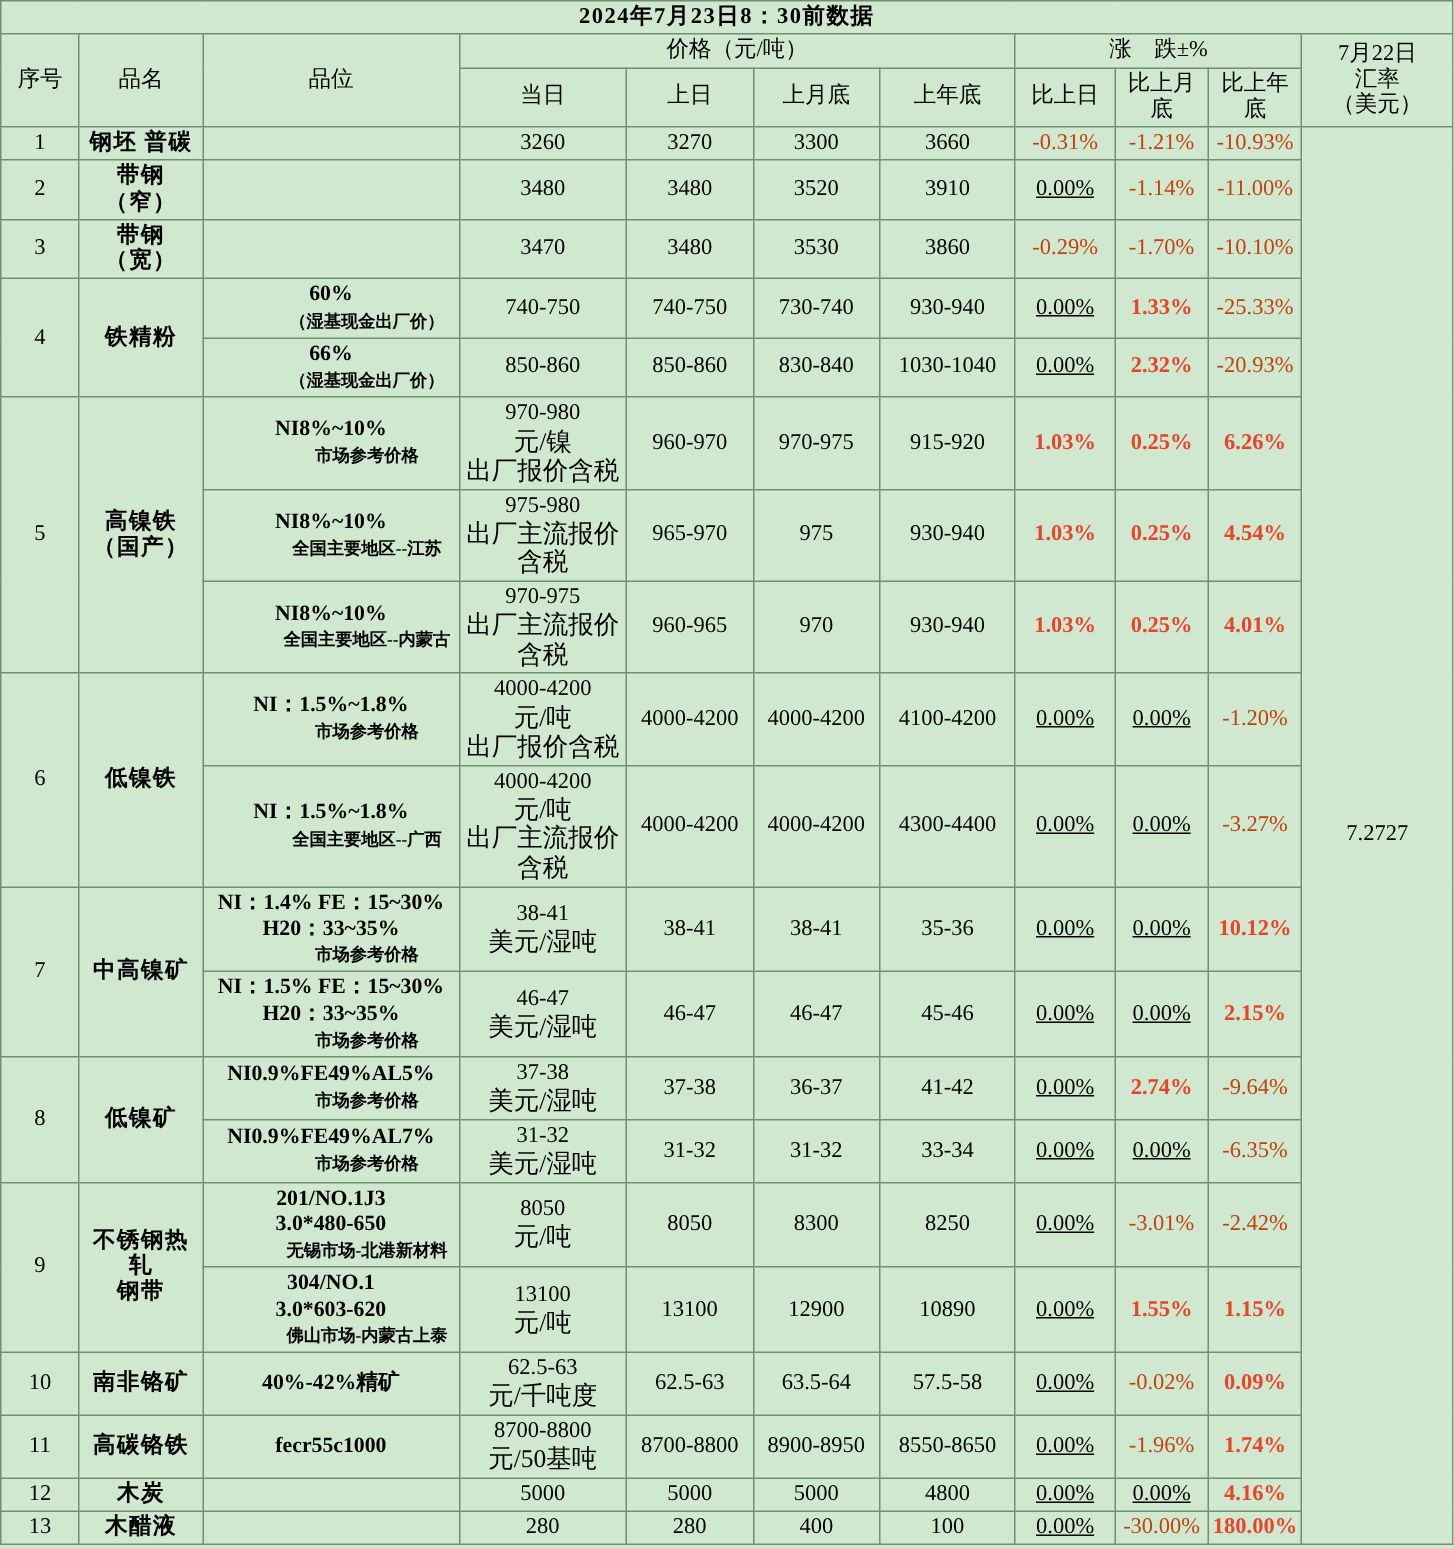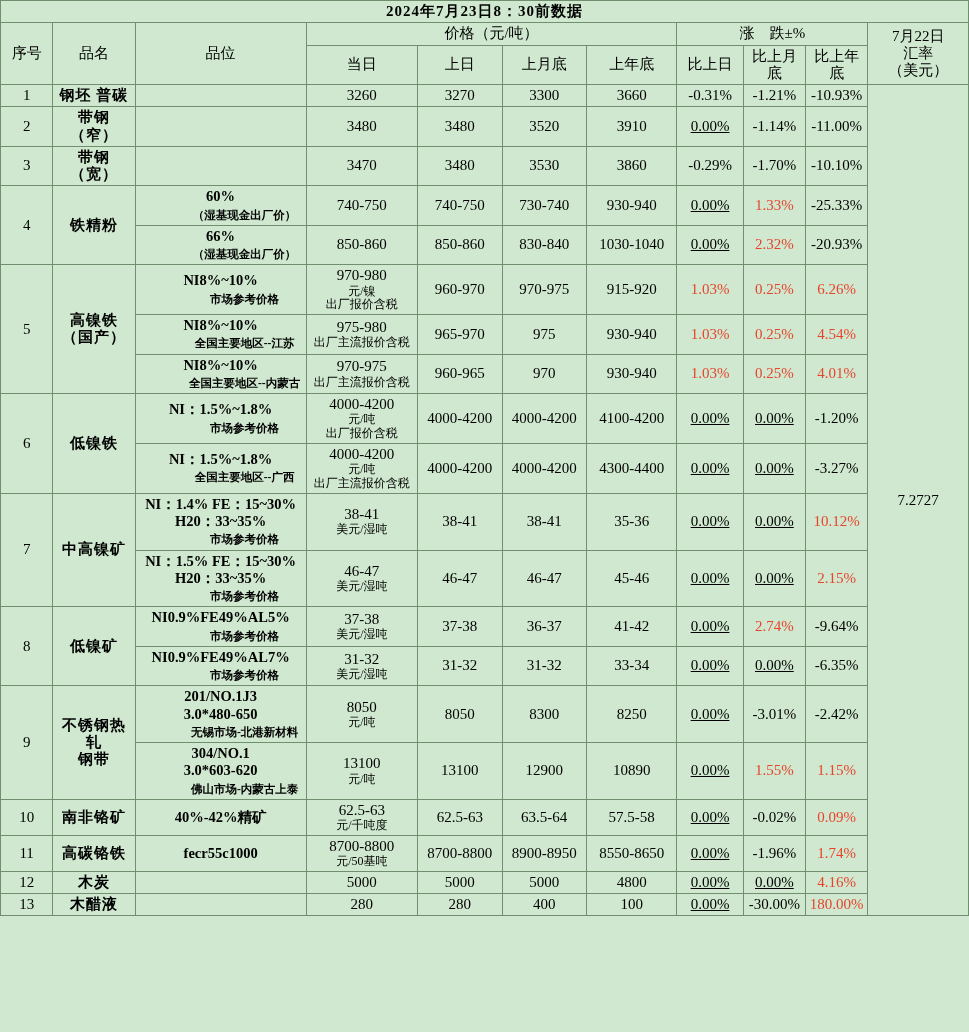--- a/index.html
+++ b/index.html
@@ -35,38 +35,38 @@
     letter-spacing:1px;
     padding:6px 0 7px 0;
     background:#cfe8cf;
   }
   .hdr{
     font-size:17px;
     font-weight:normal;
   }
   .hdr-sm{ font-size:16px;}
   .num{ font-size:16px;}
-  .pct-neg{ color:#000000; font-size:16px;}
-  .pct-pos{ color:#e8442c; font-size:16px;}
+  .pct-neg{ color:#c2410c; font-size:16px;}
+  .pct-pos{ color:#e8442c; font-size:16px;font-weight:bold;}
   .pct-zero{ color:#000; font-size:16px;text-decoration:underline;}
   .prod{ font-size:17px; font-weight:bold; letter-spacing:1px;}
   .seq{ font-size:15px;}
   .grade{
     font-size:14px;
     line-height:1.3;
     padding:3px 4px;
     font-weight:bold;
   }
   .grade .g1{ font-size:14.5px;}
   .grade .g2{ font-size:11.5px;margin-left:48px;}
   .price-multi{
     font-size:16px;
     line-height:1.25;
   }
-  .price-multi .p2{ font-size:12px; display:block;}
+  .price-multi .p2{ font-size:17px; display:block;}
   .rate{ font-size:16px;}
   .two-line{ line-height:1.25;}
 </style>
 </head>
 <body>
 
 <div class="sheet">
   <table class="main">
     <colgroup>
       <col style="width:52px">

